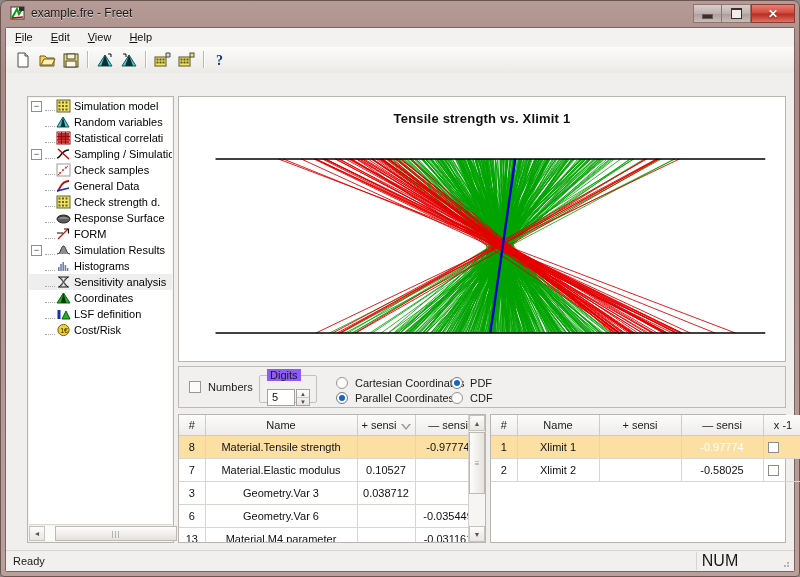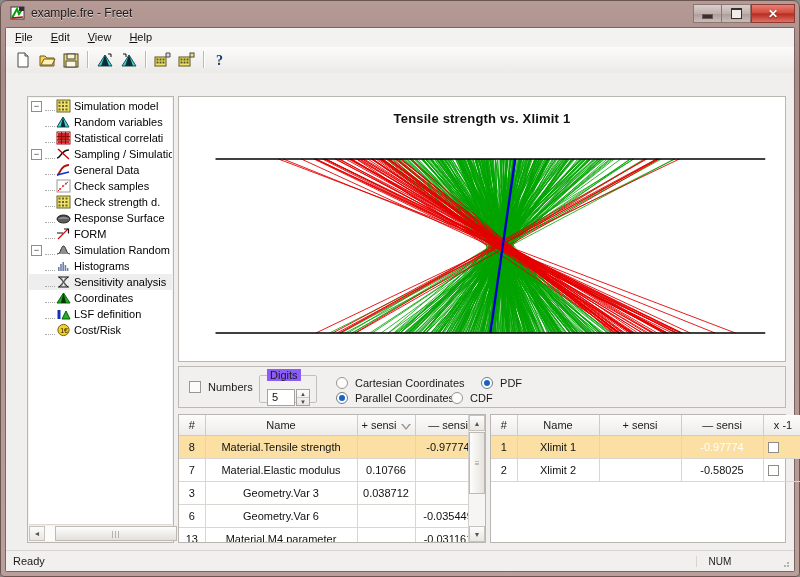--- a/index.html
+++ b/index.html
@@ -117,21 +117,21 @@
     box-sizing:border-box;display:flex;align-items:center;justify-content:center;font-size:7px;color:#555;}
   .vs-btn.bot{position:absolute;bottom:0;left:0;right:0;}
   .vs-thumb{position:absolute;left:0;right:0;top:17px;height:62px;
     background-image:linear-gradient(90deg,#fdfdfd,#e6e3de);border:1px solid #bdb9b3;box-sizing:border-box;
     display:flex;align-items:center;justify-content:center;color:#8e8a85;font-size:8px;}
 
   
   .statusbar{position:absolute;left:0;bottom:0;right:0;height:20px;background:#f1f0ee;
     border-top:1px solid #d8d4cf;display:flex;align-items:center;}
   .status-left{flex:1;padding-left:7px;font-size:11px;color:#1a1a1a;}
-  .status-cell{width:46px;text-align:center;font-size:10px;color:#1a1a1a;border-left:1px solid #d8d4cf;}
+  .status-cell{width:46px;text-align:center;font-size:16px;color:#1a1a1a;border-left:1px solid #d8d4cf;}
   .status-grip{width:20px;height:100%;position:relative;}
 </style>
 </head>
 <body>
 
 <div class="window">
 
   <div class="titlebar">
     <span class="title-icon">
       <svg width="16" height="15" viewBox="0 0 16 15">
@@ -305,38 +305,38 @@
               <span class="ticon"><svg width="15" height="14" viewBox="0 0 15 14">
                   <path d="M1 11 C5 11 5 3 13 3" fill="none" stroke="#111" stroke-width="1.4"></path>
                   <path d="M2 2 L13 12" stroke="#cc0000" stroke-width="1.4"></path>
                 </svg></span>
               <span>Sampling / Simulation</span>
             </div>
             <div class="tnode">
               <span class="tspace"></span>
               <span class="tdash"></span>
               <span class="ticon"><svg width="15" height="14" viewBox="0 0 15 14">
-                  <path d="M1 12 C4 12 4 2 13 2" fill="none" stroke="#b01010" stroke-width="1.8"></path>
-                  <path d="M1 12 L13 9" fill="none" stroke="#1030c0" stroke-width="1.4"></path>
-                </svg></span>
-              <span>General Data</span>
-            </div>
-            <div class="tnode">
-              <span class="tspace"></span>
-              <span class="tdash"></span>
-              <span class="ticon"><svg width="15" height="14" viewBox="0 0 15 14">
                   <rect x="1" y="1" width="13" height="12" fill="#fff" stroke="#9a9a9a"></rect>
                   <path d="M2 12 L13 2" stroke="#e02020" stroke-width="1" stroke-dasharray="1.5 1.5"></path>
                   <g fill="#e02020">
                     <circle cx="4" cy="10" r="0.9"></circle>
                     <circle cx="7" cy="7" r="0.9"></circle>
                     <circle cx="10" cy="4.5" r="0.9"></circle>
                   </g>
                 </svg></span>
               <span>Check samples</span>
+            </div>
+            <div class="tnode">
+              <span class="tspace"></span>
+              <span class="tdash"></span>
+              <span class="ticon"><svg width="15" height="14" viewBox="0 0 15 14">
+                  <path d="M1 12 C4 12 4 2 13 2" fill="none" stroke="#b01010" stroke-width="1.8"></path>
+                  <path d="M1 12 L13 9" fill="none" stroke="#1030c0" stroke-width="1.4"></path>
+                </svg></span>
+              <span>General Data</span>
             </div>
             <div class="tnode">
               <span class="tspace"></span>
               <span class="tdash"></span>
               <span class="ticon"><svg width="15" height="14" viewBox="0 0 15 14">
                   <rect x="1" y="1" width="13" height="12" fill="#efe36a" stroke="#6b6526"></rect>
                   <g fill="#6b6526">
                     <rect x="2.5" y="2.5" width="2" height="2"></rect>
                     <rect x="6" y="2.5" width="2" height="2"></rect>
                     <rect x="9.5" y="2.5" width="2" height="2"></rect>
@@ -368,21 +368,21 @@
                   <path d="M1 6 h6" stroke="#111" stroke-width="1"></path>
                 </svg></span>
               <span>FORM</span>
             </div>
             <div class="tnode">
               <span class="expander">−</span>
               <span class="tdash"></span>
               <span class="ticon"><svg width="15" height="14" viewBox="0 0 15 14">
                   <path d="M1 11 C5 11 5 3 7.5 3 C10 3 10 11 14 11" fill="#8f8f8f" stroke="#2a2a2a"></path>
                 </svg></span>
-              <span>Simulation Random</span>
+              <span>Simulation Results</span>
             </div>
             <div class="tnode">
               <span class="tspace"></span>
               <span class="tdash"></span>
               <span class="ticon"><svg width="15" height="14" viewBox="0 0 15 14">
                   <g fill="#6f7fa8">
                     <rect x="2" y="8" width="1.6" height="4"></rect>
                     <rect x="4.2" y="5" width="1.6" height="7"></rect>
                     <rect x="6.4" y="3" width="1.6" height="9"></rect>
                     <rect x="8.6" y="6" width="1.6" height="6"></rect>
@@ -936,21 +936,21 @@
 
           <span style="position:absolute;left:157px;top:9px;">
             <span class="radio"></span>
             <span class="lbl" style="margin-left:4px;">Cartesian Coordinates</span>
           </span>
           <span style="position:absolute;left:157px;top:24px;">
             <span class="radio on"></span>
             <span class="lbl" style="margin-left:4px;">Parallel Coordinates</span>
           </span>
 
-          <span style="position:absolute;left:272px;top:9px;padding-left:30px;">
+          <span style="position:absolute;left:272px;top:9px;">
             <span class="radio on"></span>
             <span class="lbl" style="margin-left:4px;">PDF</span>
           </span>
           <span style="position:absolute;left:272px;top:24px;">
             <span class="radio"></span>
             <span class="lbl" style="margin-left:4px;">CDF</span>
           </span>
         </div>
 
         <div class="tablewrap tw-left">
@@ -971,21 +971,21 @@
                   </tr>
                   <tr class="selrow">
                     <td>8</td>
                     <td>Material.Tensile strength</td>
                     <td></td>
                     <td class="">-0.97774</td>
                   </tr>
                   <tr class="">
                     <td>7</td>
                     <td>Material.Elastic modulus</td>
-                    <td>0.10766</td>
+                    <td>0.10527</td>
                     <td class=""></td>
                   </tr>
                   <tr class="">
                     <td>3</td>
                     <td>Geometry.Var 3</td>
                     <td>0.038712</td>
                     <td class=""></td>
                   </tr>
                   <tr class="">
                     <td>6</td>

